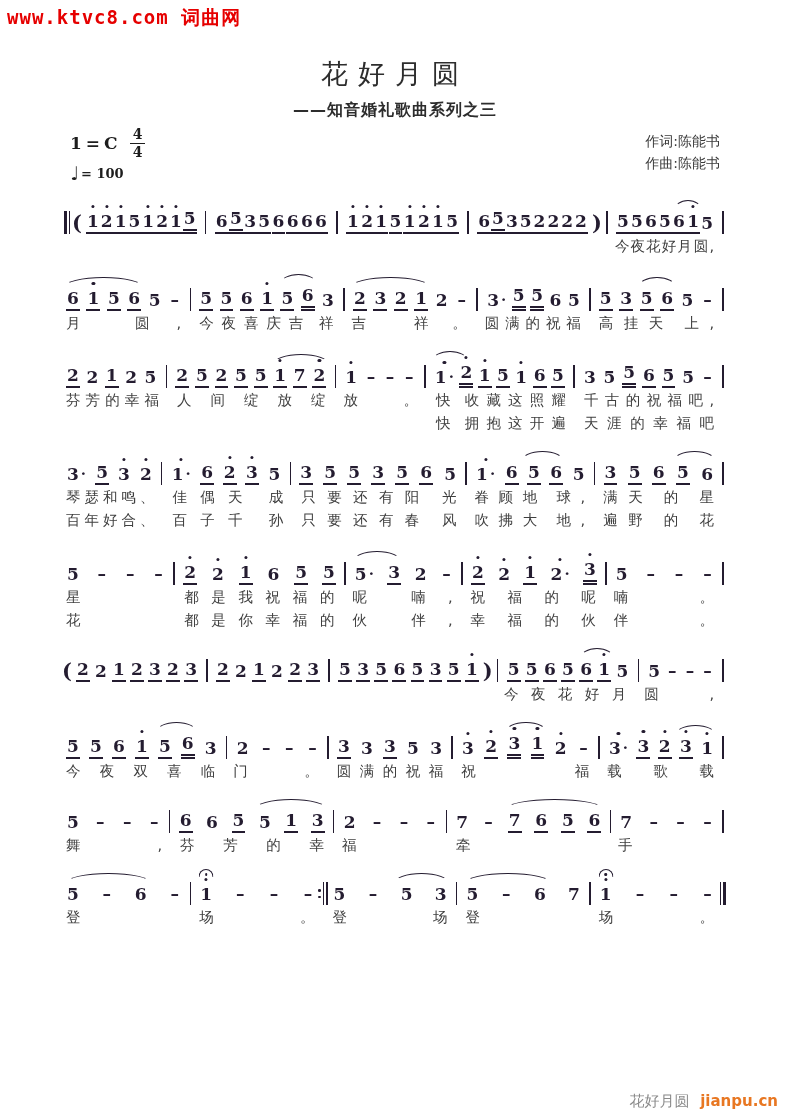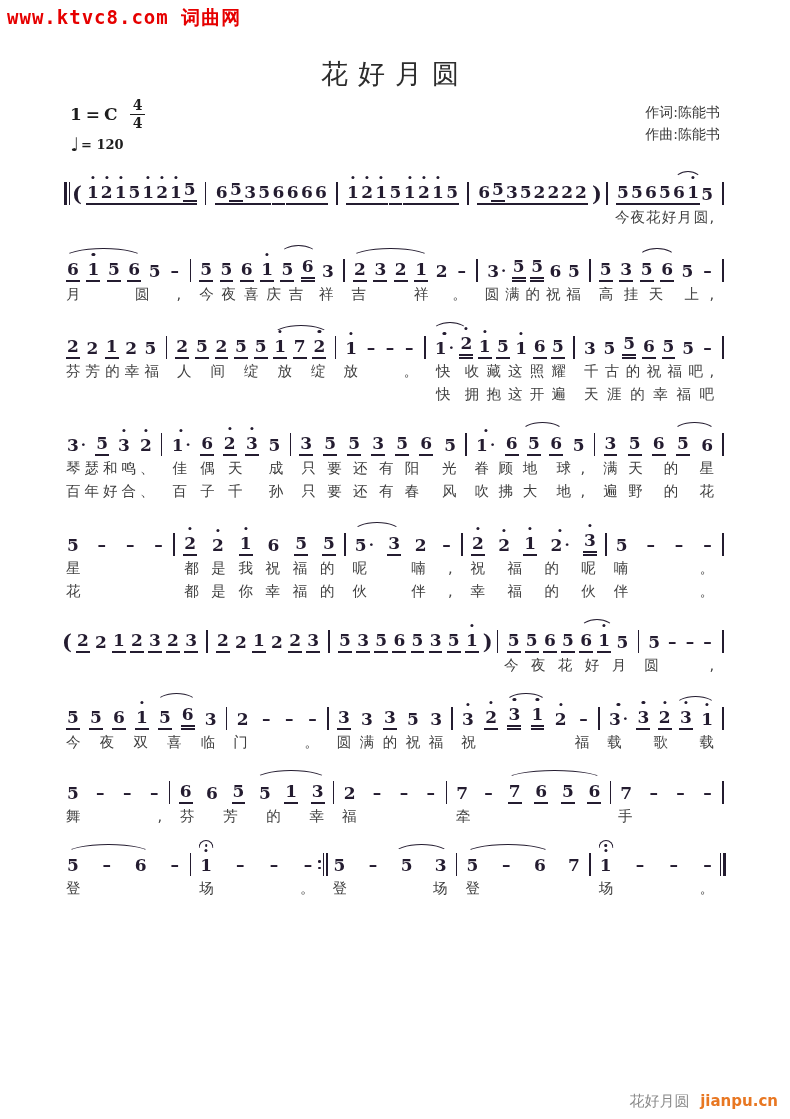--- a/index.html
+++ b/index.html
@@ -68,36 +68,37 @@
 </style>
 </head>
 <body>
 
 <div class="page">
 
   <div class="watermark">www.ktvc8.com 词曲网</div>
 
   <div class="header">
     <div class="title">花好月圆</div>
+    <div class="subtitle">——知音婚礼歌曲系列之三</div>
   </div>
 
   <div class="meta">
     <div class="keyblock">
       <div class="keyline">
         <span>1</span>
         <span class="eq">=</span>
         <span>C</span>
         <span class="frac">
           <span class="fn">4</span>
           <span class="fd">4</span>
         </span>
       </div>
       <div class="tempoline">
         <span class="nq">♩</span>
-        <span>= 120</span>
+        <span>= 100</span>
       </div>
     </div>
     <div class="credits">
       <div>作词:陈能书</div>
       <div>作曲:陈能书</div>
     </div>
   </div>
 
   <div class="score" id="score">
       <div class="system">

